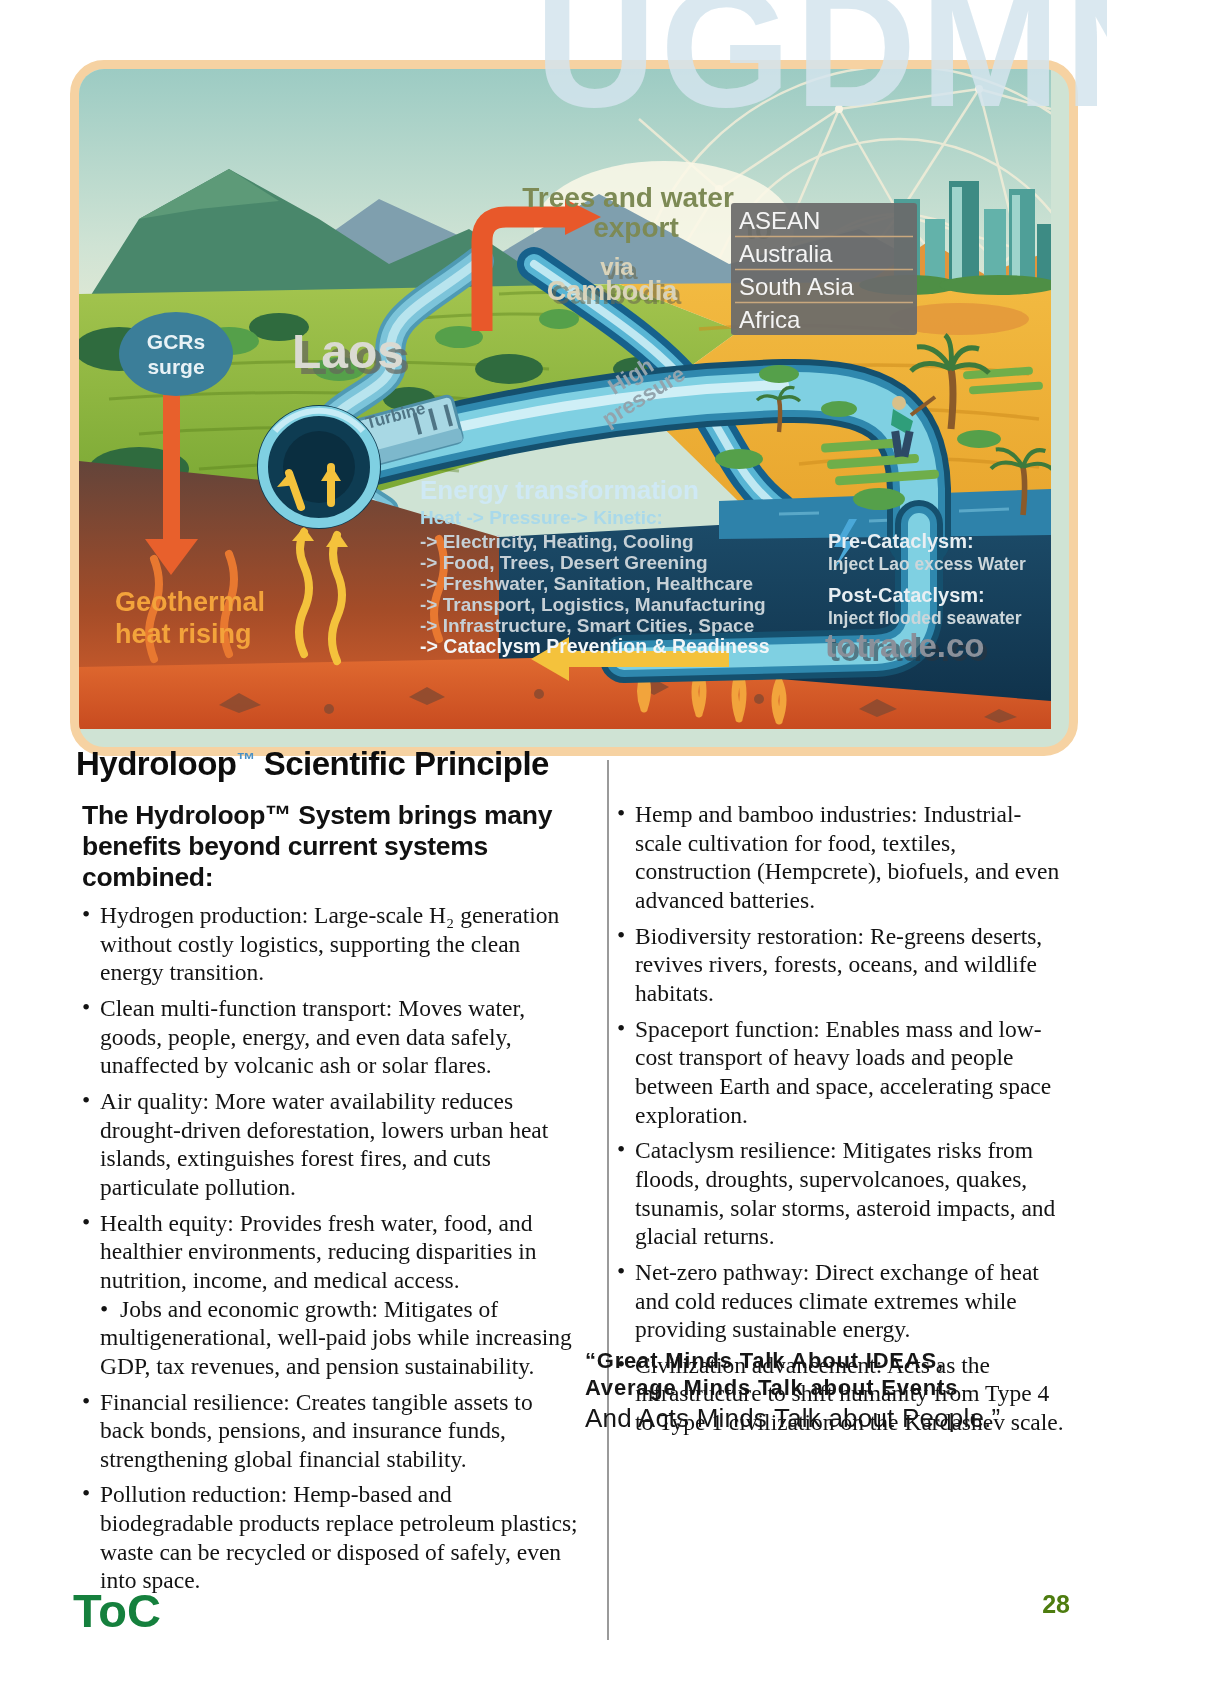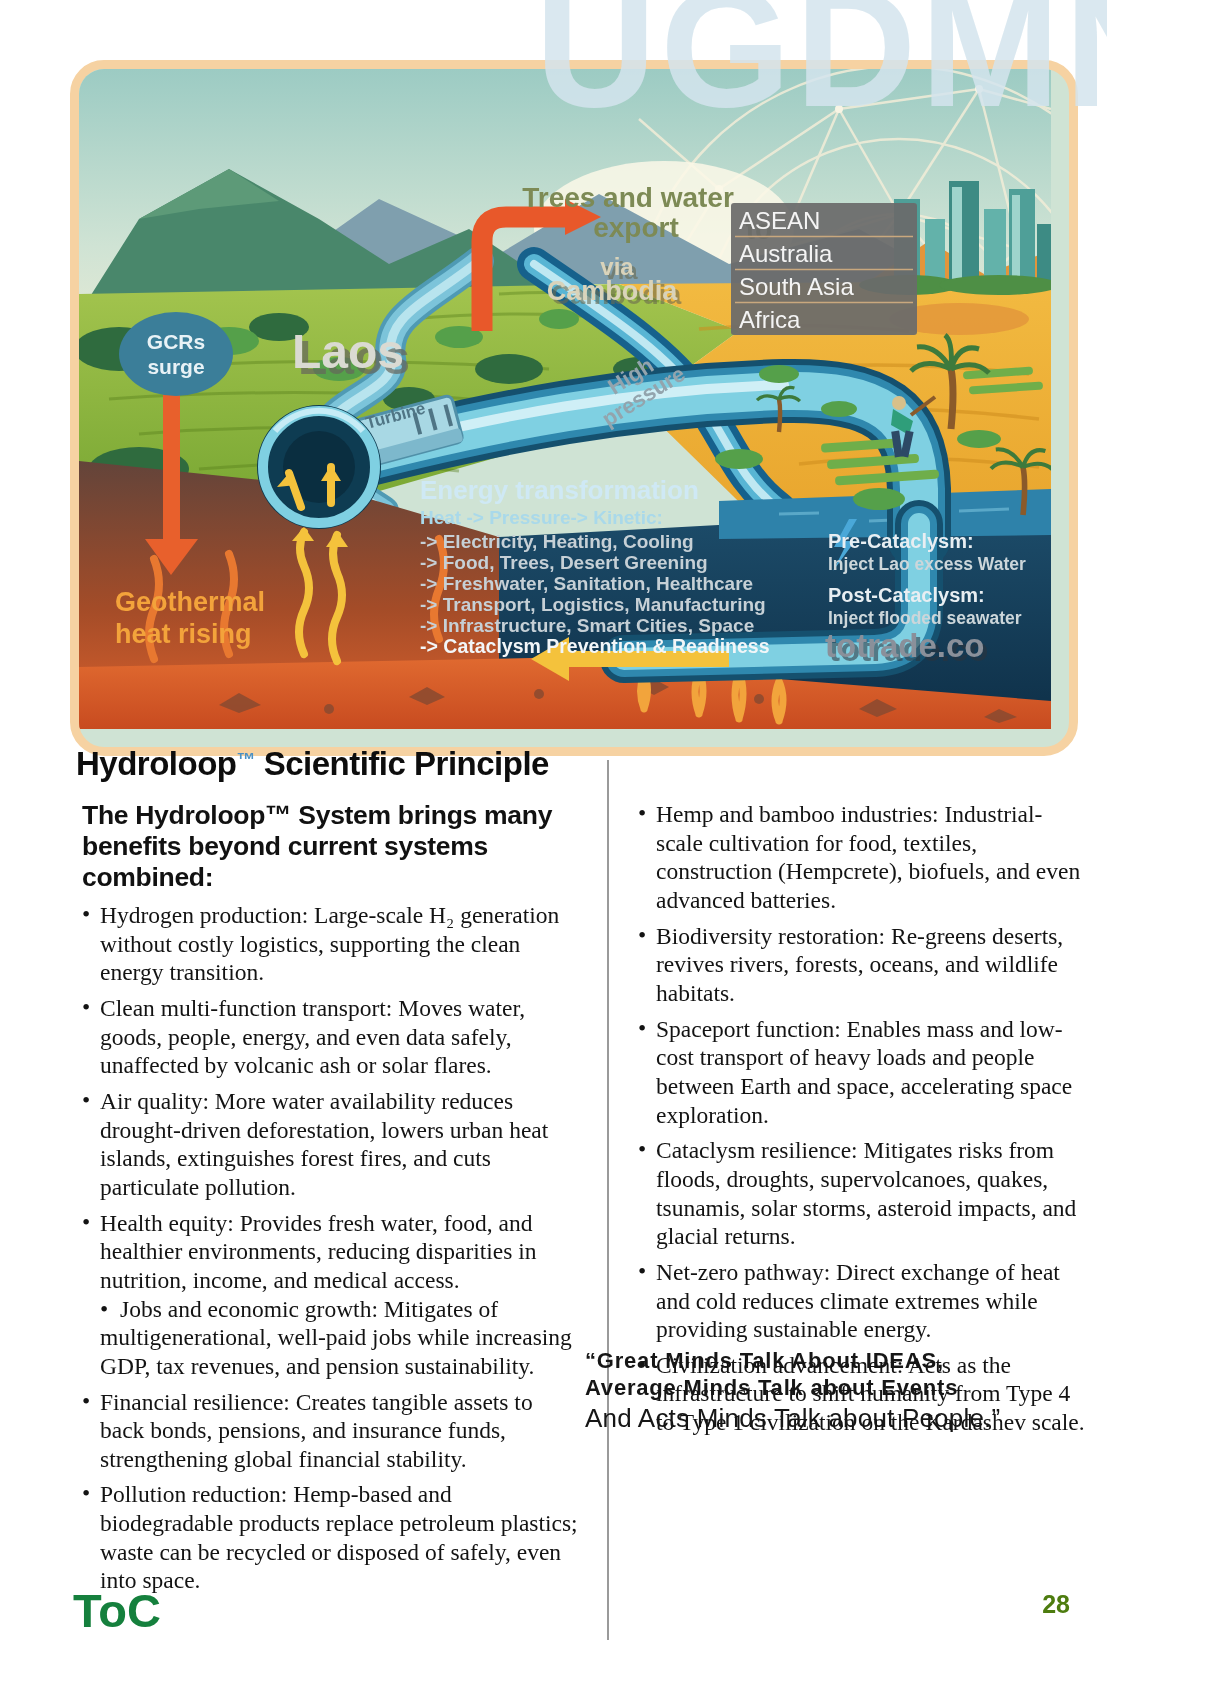--- a/index.html
+++ b/index.html
@@ -8,21 +8,21 @@
   .watermark{position:absolute;top:-48px;left:535px;font-family:"Liberation Sans",sans-serif;
         font-weight:700;font-size:168px;letter-spacing:4px;color:rgba(212,228,237,0.85);z-index:3;}
   .illu-frame{position:absolute;left:70px;top:60px;width:990px;height:678px;
         border:9px solid #f6d2a2;border-radius:34px;overflow:hidden;z-index:2;background:#cfe3d4;}
   .illu-frame svg{display:block;}
   .page-title{position:absolute;left:76px;top:745px;font-family:"Liberation Sans",sans-serif;
         font-weight:700;font-size:33px;letter-spacing:-0.5px;color:#0d0d0d;z-index:4;}
   .page-title .tm{color:#4a90c4;font-size:19px;vertical-align:9px;}
   .col{position:absolute;top:800px;z-index:4;}
   .col-left{left:78px;width:502px;}
-  .col-right{left:634px;width:452px;}
+  .col-right{left:613px;width:452px;}
   .col-heading{font-family:"Liberation Sans",sans-serif;font-weight:700;font-size:26.5px;
         line-height:1.17;color:#111;margin:0 0 8px 4px;letter-spacing:-0.3px;}
   ul.benefits{list-style:none;margin:0;padding:0;font-size:23.5px;line-height:1.22;color:#131313;}
   ul.benefits li{position:relative;padding-left:22px;margin:0 0 7px 0;}
   ul.benefits li::before{content:"\2022";position:absolute;left:4px;top:-1px;}
   ul.benefits li.nested{padding-left:22px;}
   ul.benefits li.nested::before{content:"\2022\00a0";position:static;margin-right:6px;}
   .divider{position:absolute;left:607px;top:760px;width:1.5px;height:880px;background:#9a9a9a;z-index:4;}
   .quote{position:absolute;left:585px;top:1348px;width:500px;z-index:4;
         font-family:"Liberation Sans",sans-serif;color:#161616;}

